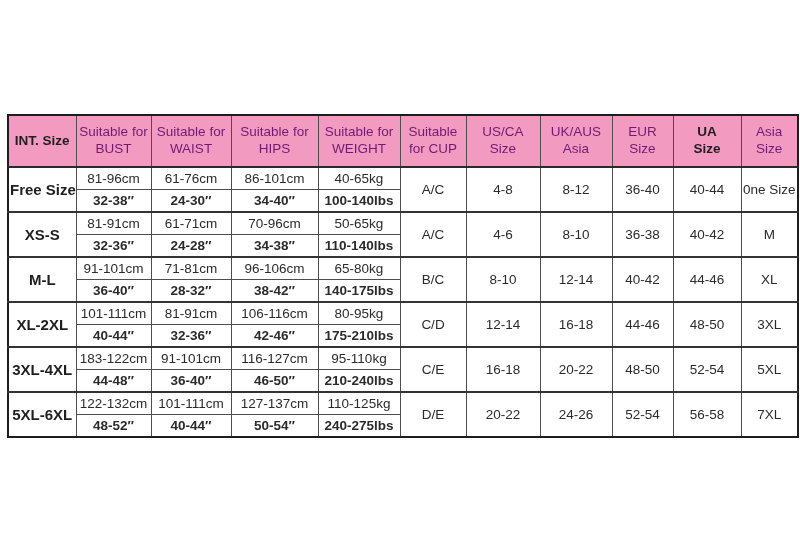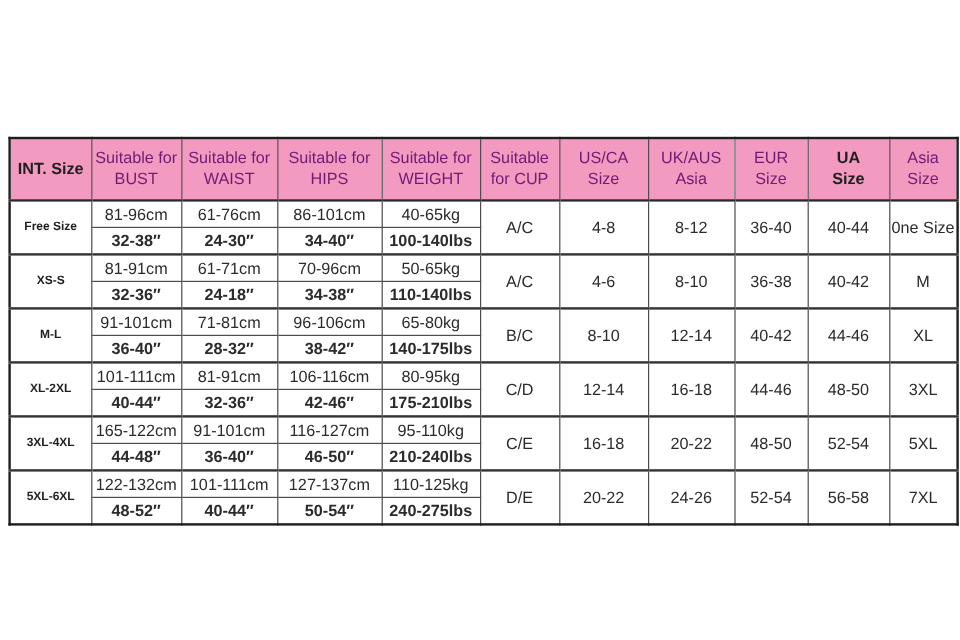--- a/index.html
+++ b/index.html
@@ -48,21 +48,21 @@
     font-size: 13.5px;
     border-bottom: 2px solid #2a2a2a;
   }
   tr.head th.bold { font-weight: bold; color: #1f1f1f; }
   
   tbody td, tbody th { height: 21px; }
   tbody th.int {
     font-weight: bold;
     color: #1f1f1f;
     background: #ffffff;
-    font-size: 10px;
+    font-size: 15px;
   }
   
   td.cm { border-bottom: 1px solid #9a9a9a; }
   td.inch { border-top: 1px solid #9a9a9a; font-weight: bold; }
   
   tr.group-start td, tr.group-start th { border-top: 2px solid #333333; }
   col.c-int   { width: 68px; }
   col.c-bust  { width: 75px; }
   col.c-waist { width: 80px; }
   col.c-hips  { width: 87px; }
@@ -147,21 +147,21 @@
         <td class="cm">50-65kg</td>
         <td rowspan="2">A/C</td>
         <td rowspan="2">4-6</td>
         <td rowspan="2">8-10</td>
         <td rowspan="2">36-38</td>
         <td rowspan="2">40-42</td>
         <td rowspan="2">M</td>
       </tr>
       <tr>
         <td class="inch">32-36″</td>
-        <td class="inch">24-18″</td>
+        <td class="inch">24-28″</td>
         <td class="inch">34-38″</td>
         <td class="inch">110-140lbs</td>
       </tr>
 
       <tr class="group-start">
         <th class="int" rowspan="2">M-L</th>
         <td class="cm">91-101cm</td>
         <td class="cm">71-81cm</td>
         <td class="cm">96-106cm</td>
         <td class="cm">65-80kg</td>
@@ -194,21 +194,21 @@
       </tr>
       <tr>
         <td class="inch">40-44″</td>
         <td class="inch">32-36″</td>
         <td class="inch">42-46″</td>
         <td class="inch">175-210lbs</td>
       </tr>
 
       <tr class="group-start">
         <th class="int" rowspan="2">3XL-4XL</th>
-        <td class="cm">165-122cm</td>
+        <td class="cm">183-122cm</td>
         <td class="cm">91-101cm</td>
         <td class="cm">116-127cm</td>
         <td class="cm">95-110kg</td>
         <td rowspan="2">C/E</td>
         <td rowspan="2">16-18</td>
         <td rowspan="2">20-22</td>
         <td rowspan="2">48-50</td>
         <td rowspan="2">52-54</td>
         <td rowspan="2">5XL</td>
       </tr>

